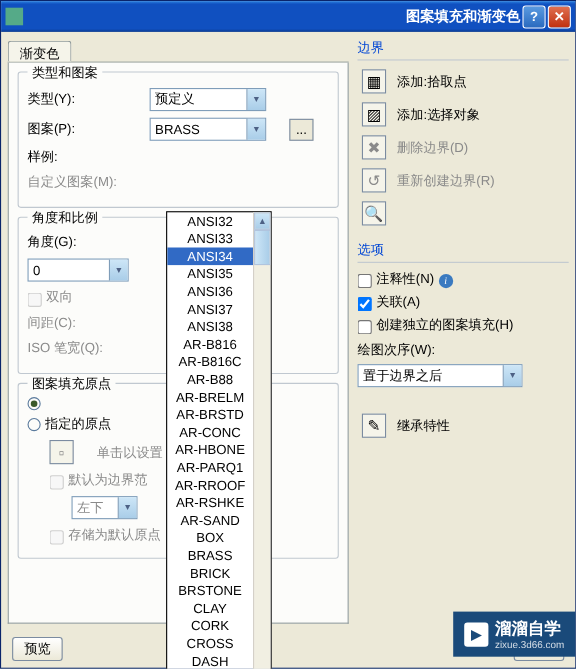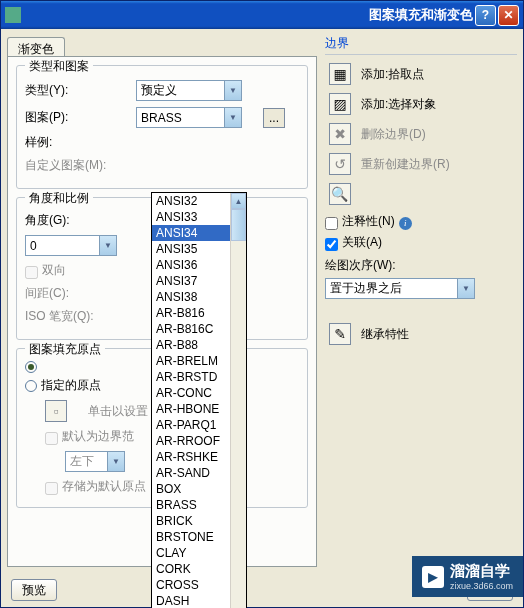--- a/index.html
+++ b/index.html
@@ -31,21 +31,21 @@
 .chk input { margin: 0; }
 .radio { display: flex; align-items: center; gap: 4px; margin: 4px 0; }
 .radio .rb { width: 12px; height: 12px; border: 1px solid #5a7a9c; border-radius: 50%; display: inline-flex; align-items: center; justify-content: center; }
 .radio .rb.checked::after { content: ""; width: 6px; height: 6px; background: #3a5a2a; border-radius: 50%; }
 .btn { height: 22px; border: 1px solid #7b8ba0; background: linear-gradient(#fff, #ece9d8); border-radius: 3px; padding: 0 10px; display: inline-flex; align-items: center; }
 .right-row { display: flex; align-items: center; gap: 10px; margin: 8px 0; padding-left: 4px; }
 .right-icon { width: 22px; height: 22px; border: 1px solid #7b8ba0; background: #f5f4ea; display: flex; align-items: center; justify-content: center; font-size: 14px; }
 .right-title { color: #0046d5; padding-bottom: 2px; margin-bottom: 6px; border-bottom: 1px solid #c0c8d0; }
 .disabled { color: #8a8a8a; }
 .dropdown-list { position: absolute; left: 150px; top: 163px; width: 96px; background: #fff; border: 1px solid #000; z-index: 100; max-height: 440px; overflow: hidden; }
-.dropdown-list .item { padding: 1px 4px; font-size: 12px; white-space: nowrap; }
+.dropdown-list .item { padding: 1px 4px; font-size: 12px; white-space: nowrap; text-align: center; }
 .dropdown-list .item.selected { background: #316ac5; color: #fff; }
 .dropdown-list .scrollbar { position: absolute; right: 0; top: 0; bottom: 0; width: 16px; background: #f1efe2; border-left: 1px solid #d4d0c8; }
 .dropdown-list .sb-btn { height: 16px; background: linear-gradient(#cde6f7, #a9cde8); border: 1px solid #b0c4de; display: flex; align-items: center; justify-content: center; font-size: 8px; color: #4d6185; }
 .dropdown-list .sb-thumb { margin-top: 0; height: 32px; background: linear-gradient(90deg, #cde6f7, #a9cde8); border: 1px solid #b0c4de; }
 .footer { display: flex; padding: 6px 10px; gap: 8px; justify-content: flex-start; text-align: center; }
 .footer .spacer { flex: 1; }
 .watermark { position: absolute; right: 0; bottom: 10px; background: #1a4a7a; color: #fff; padding: 6px 10px; display: flex; align-items: center; gap: 6px; font-size: 14px; }
 .watermark .pl { width: 22px; height: 22px; background: #fff; color: #1a4a7a; display: flex; align-items: center; justify-content: center; border-radius: 3px; font-weight: bold; }
 .info-icon { display: inline-block; width: 13px; height: 13px; border-radius: 50%; background: #3a7ac0; color: #fff; font-size: 9px; text-align: center; line-height: 13px; font-style: italic; font-family: serif; }
 </style>
@@ -162,28 +162,33 @@
           <span>删除边界(D)</span>
         </div>
       <div class="right-row disabled">
           <span class="right-icon">↺</span>
           <span>重新创建边界(R)</span>
         </div>
       <div class="right-row disabled">
           <span class="right-icon">🔍</span>
         </div>
 
+      <div class="right-title" style="margin-top:14px">选项</div>
       <div class="chk">
           <input type="checkbox" style="">
           <span>注释性(N)</span> 
           <span class="info-icon">i</span>
         </div>
       <div class="chk">
           <input type="checkbox" checked="" style="">
           <span>关联(A)</span>
+        </div>
+      <div class="chk">
+          <input type="checkbox" style="">
+          <span>创建独立的图案填充(H)</span>
         </div>
       <div style="margin-top:6px">绘图次序(W):</div>
       <div class="select" style="width:150px;margin-top:4px">
         <span>置于边界之后</span>
         <span class="arrow"></span>
       </div>
 
       <div class="right-row" style="margin-top:24px">
           <span class="right-icon">✎</span>
           <span>继承特性</span>

